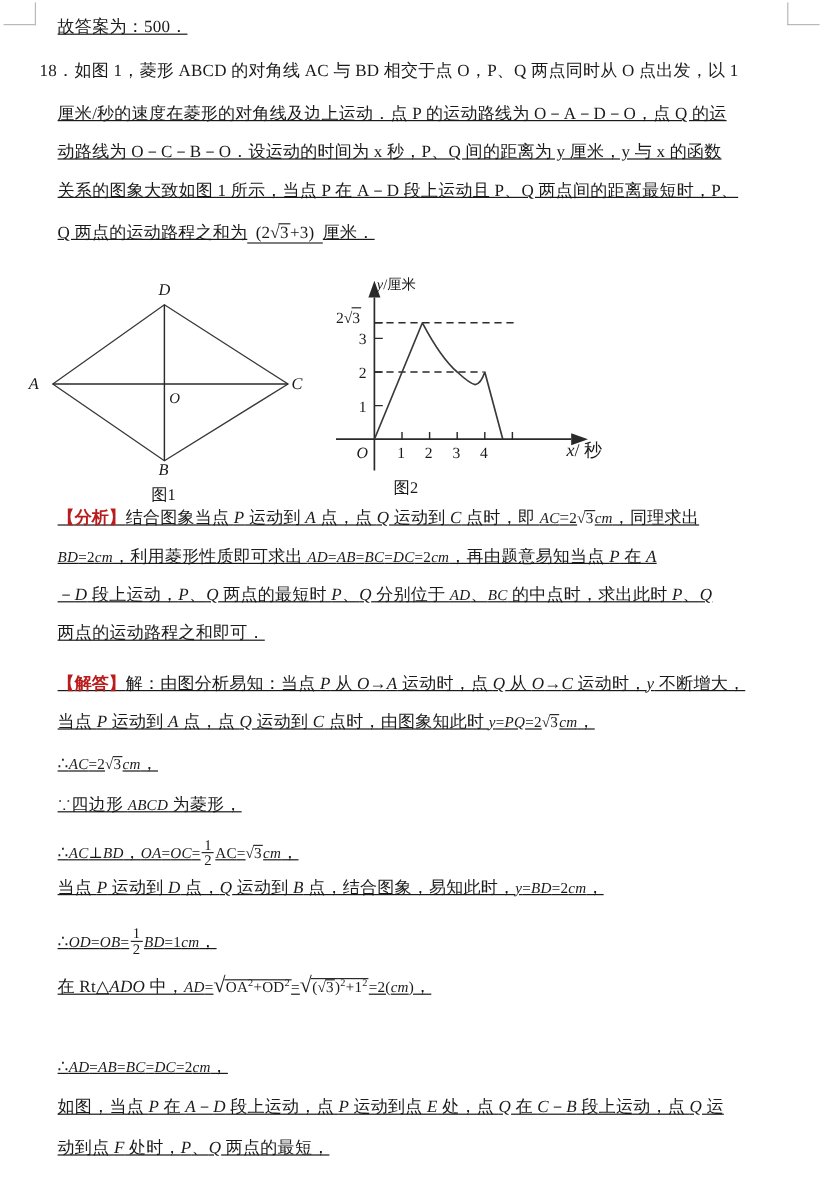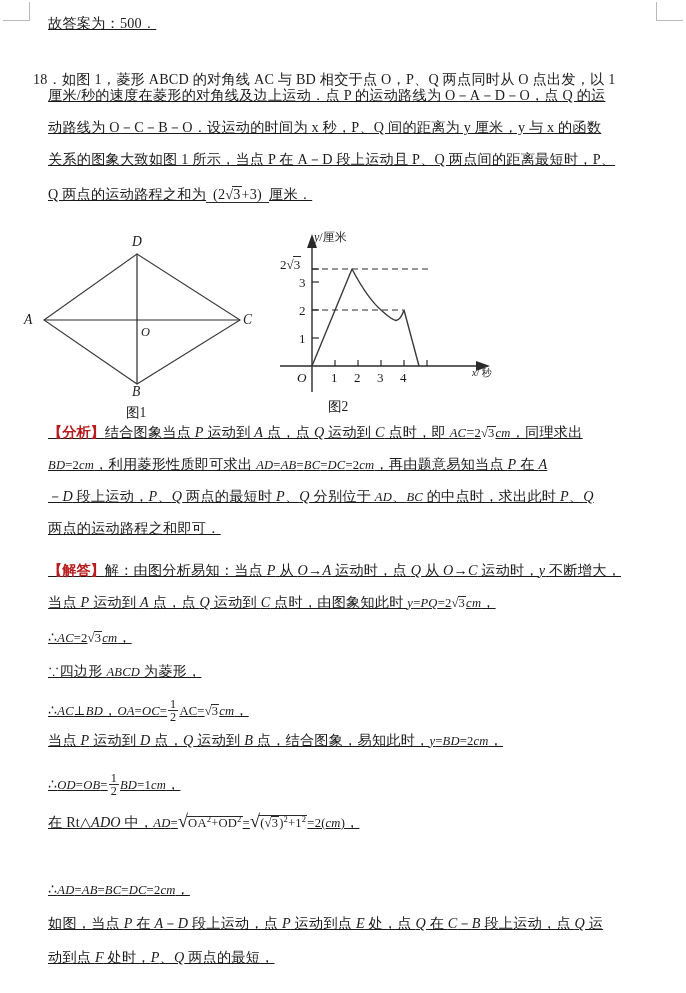--- a/index.html
+++ b/index.html
@@ -95,21 +95,21 @@
 
 <div class="crop-mark crop-tl"></div>
 <div class="crop-mark crop-tr"></div>
 
 <div class="page">
 
   <div class="line indent" style="top:16px">
     <span>故答案为：500．</span>
   </div>
 
-  <div class="line hang" style="top:72px">
+  <div class="line hang" style="top:52px">
     <span>18．</span><span>如图 1，菱形 ABCD 的对角线 AC 与 BD 相交于点 O，P、Q 两点同时从 O 点出发，以 1</span>
   </div>
   <div class="line indent" style="top:88px">
     <span>厘米/秒的速度在菱形的对角线及边上运动．点 P 的运动路线为 O－A－D－O，点 Q 的运</span>
   </div>
   <div class="line indent" style="top:120px">
     <span>动路线为 O－C－B－O．设运动的时间为 x 秒，P、Q 间的距离为 y 厘米，y 与 x 的函数</span>
   </div>
   <div class="line indent" style="top:152px">
     <span>关系的图象大致如图 1 所示，当点 P 在 A－D 段上运动且 P、Q 两点间的距离最短时，P、</span>
@@ -167,21 +167,21 @@
                L 130,88" fill="none" stroke="none"></path>
       <path d="M 44,140
                L 84,43
                C 94,62 105,77 113,84
                C 119,89.5 124,94 128,94.5
                C 132,94 134,90 136,84
                L 151,140" fill="none" stroke="#3a3a3a" stroke-width="1.4" stroke-linejoin="round"></path>
     </svg>
 
     <div class="fig-caption mi" style="left:46px; top:3px; font-size:12px">y<span style="font-style:normal">/厘米</span></div>
-    <div class="fig-caption mi" style="left:204px; top:140px; font-size:10px">x<span style="font-style:normal">/ 秒</span></div>
+    <div class="fig-caption mi" style="left:204px; top:140px; font-size:15px">x<span style="font-style:normal">/ 秒</span></div>
     <div class="fig-caption mi" style="left:29px; top:144px; font-size:13.2px">O</div>
 
     <div class="fig-caption" style="left:63px; top:144px; font-size:13px">1</div>
     <div class="fig-caption" style="left:86px; top:144px; font-size:13px">2</div>
     <div class="fig-caption" style="left:109px; top:144px; font-size:13px">3</div>
     <div class="fig-caption" style="left:132px; top:144px; font-size:13px">4</div>
 
     <div class="fig-caption" style="left:31px; top:105px; font-size:13px">1</div>
     <div class="fig-caption" style="left:31px; top:77px; font-size:13px">2</div>
     <div class="fig-caption" style="left:31px; top:49px; font-size:13px">3</div>

